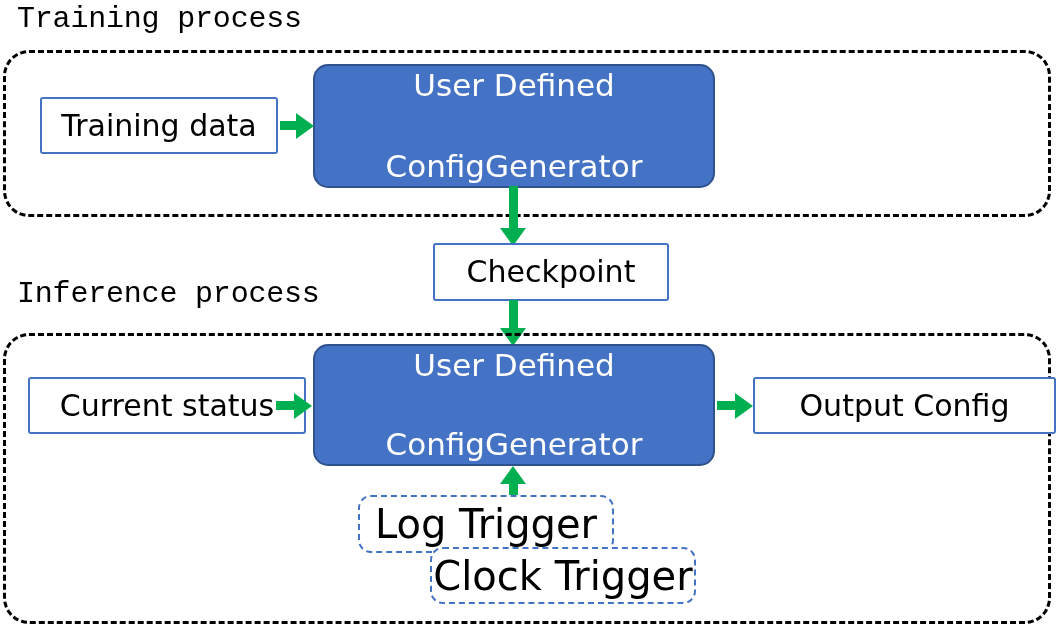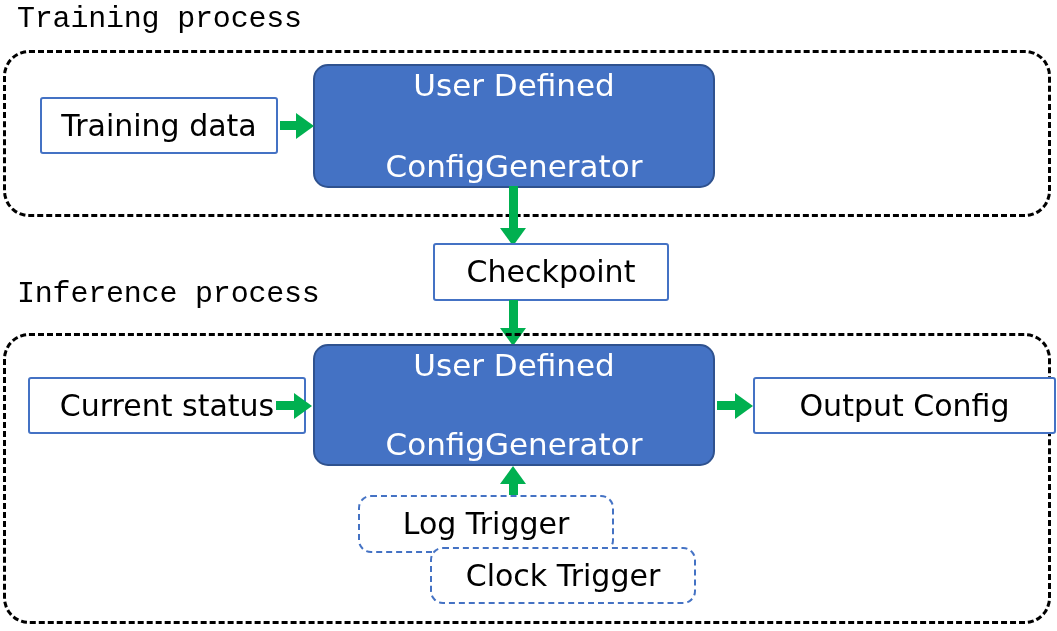--- a/index.html
+++ b/index.html
@@ -74,21 +74,21 @@
   .trigger-box{
     position:absolute;
     box-sizing:border-box;
     background:#ffffff;
     border:2.5px dashed #4472C4;
     border-radius:13px;
     display:flex;
     align-items:center;
     justify-content:center;
     color:#000000;
-    font-size:30px;
+    font-size:40px;
     line-height:34px;
     white-space:nowrap;
   }
   #box-log-trigger{left:358px;top:495px;width:256px;height:58px;z-index:3;}
   #box-clock-trigger{left:430px;top:547px;width:266px;height:57px;z-index:4;}
 
   
   .arrow{position:absolute;}
   .arrow-shaft-h{position:absolute;background:#00B050;height:9px;}
   .arrow-shaft-v{position:absolute;background:#00B050;width:9px;}

